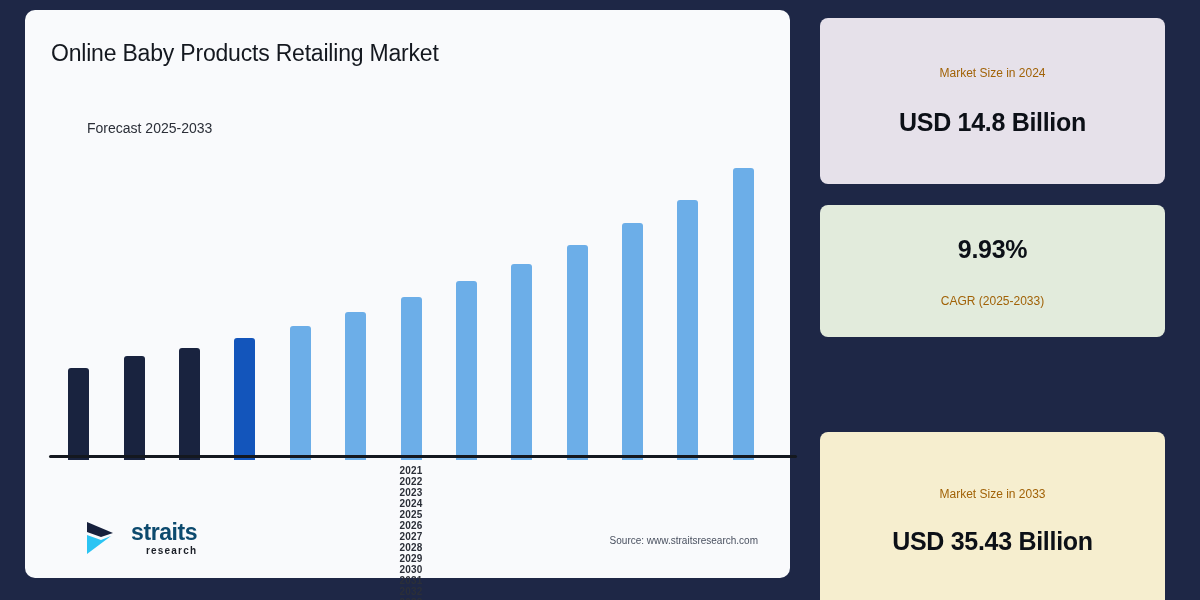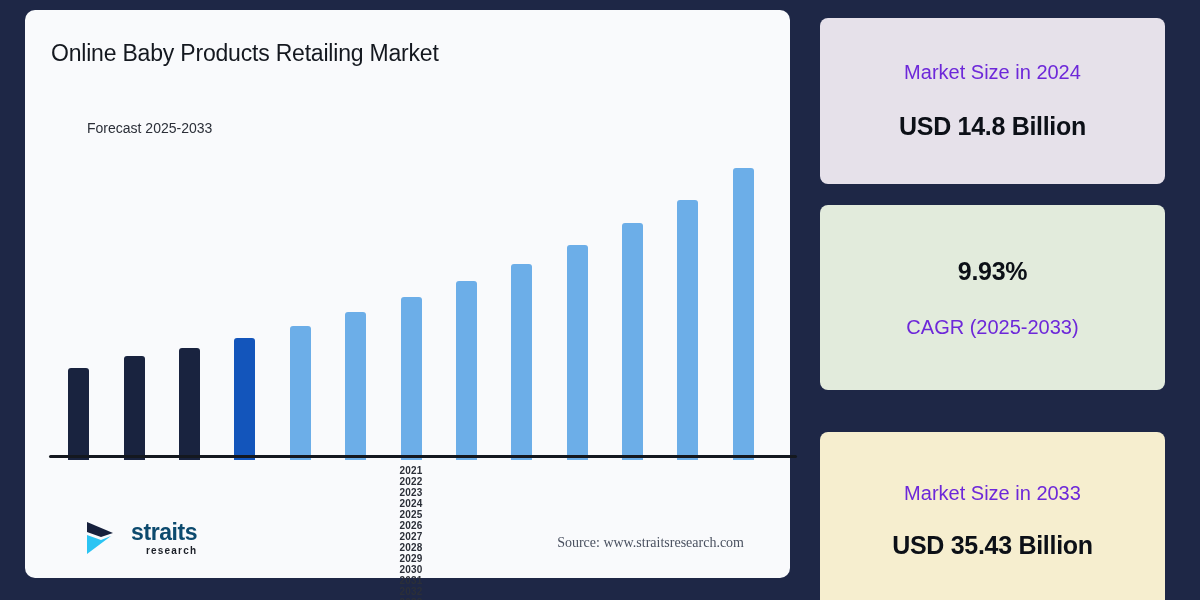--- a/index.html
+++ b/index.html
@@ -137,46 +137,45 @@
     font-weight: bold;
     color: #1b1f27;
     letter-spacing: 1.2px;
     display: block;
     text-align: right;
     margin-top: 2px;
   }
 
   .source {
     position: absolute;
-    right: 46px;
+    right: 32px;
     top: 525px;
-    font-size: 14px;
+    font-size: 10px;
     color: #4a5160;
-    font-family: Liberation Serif, serif;
   }
 
   
   .card {
     position: absolute;
     left: 820px;
     width: 345px;
     border-radius: 8px;
     box-sizing: border-box;
     display: flex;
     flex-direction: column;
     align-items: center;
     justify-content: center;
   }
   .card-1 { top: 18px;  height: 166px; background: #e6e1ea; }
-  .card-2 { top: 205px; height: 185px; background: #e2ebdc; }
+  .card-2 { top: 205px; height: 132px; background: #e2ebdc; }
   .card-3 { top: 400px; height: 178px; background: #f6eecf; margin-top: 32px; }
 
   .card-label {
-    font-size: 20px;
-    color: #6d28d9;
+    font-size: 12px;
+    color: #a16207;
   }
   .card-value {
     font-size: 25px;
     font-weight: bold;
     color: #0c1017;
     letter-spacing: -0.3px;
   }
   .card-1 .card-label { margin-bottom: 28px; }
   .card-2 .card-value { margin-bottom: 30px; }
   .card-3 .card-label { margin-bottom: 26px; }

